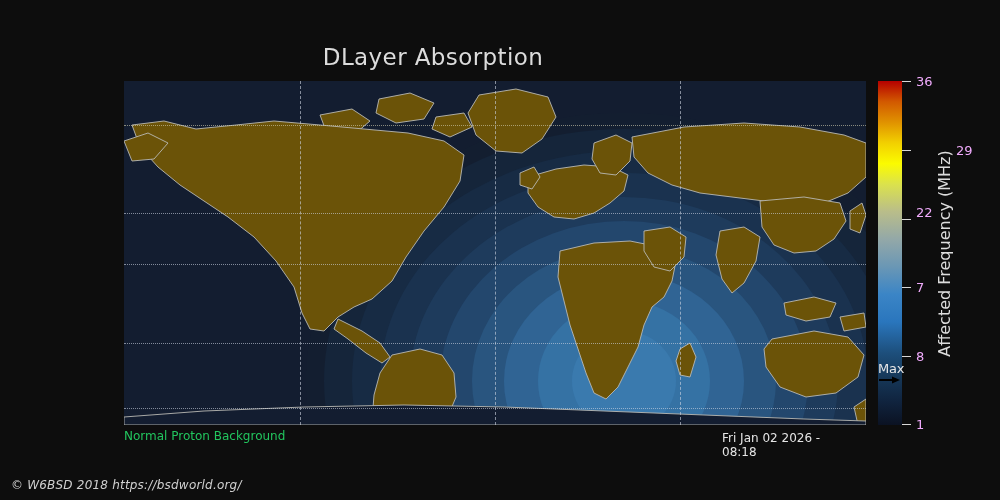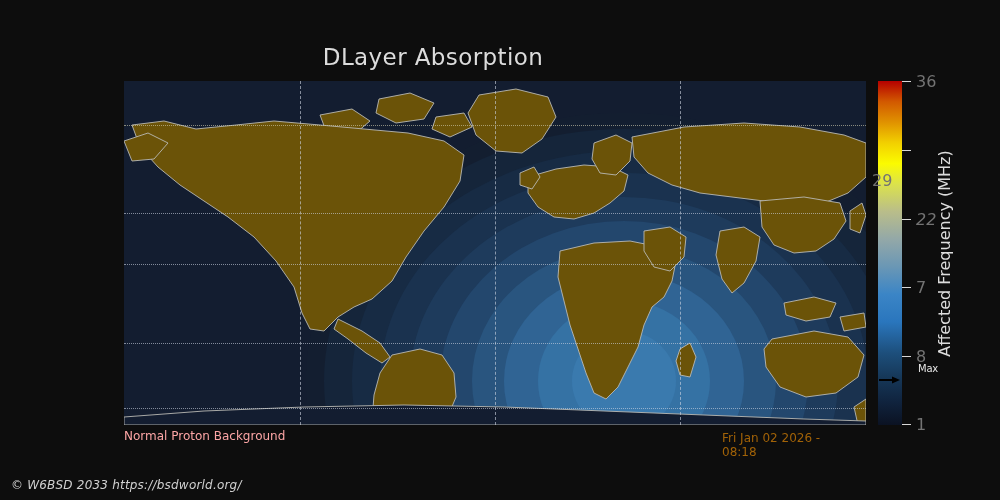--- a/index.html
+++ b/index.html
@@ -29,40 +29,40 @@
       border-left:1px dashed rgba(205,212,225,.62);}
   .gy{position:absolute;left:0;height:0;width:742px;
       border-top:1px dotted rgba(205,212,225,.6);}
   .gy.arctic{border-top:1px dotted rgba(208,205,175,.62);}
 
   
   #colorbar-panel{position:absolute;left:878px;top:81px;width:24px;height:344px;}
   #colorbar-gradient{position:absolute;left:0;top:0;width:24px;height:344px;}
   .cb-tick{position:absolute;left:24px;width:9px;height:0;
            border-top:1.6px solid #d8d8d8;}
-  .cb-tick-label{position:absolute;left:38px;font-size:16px;color:#737373;
+  .cb-tick-label{position:absolute;left:38px;font-size:13px;color:#f0abfc;
                  transform:translateY(-50%);white-space:nowrap;}
   #colorbar-axis-label{
     position:absolute;left:932px;top:81px;height:344px;width:24px;
     display:flex;align-items:center;justify-content:center;
   }
   #colorbar-axis-label span{
     display:block;white-space:nowrap;font-size:16px;color:#dcdcdc;
     transform:rotate(-90deg);
   }
   
   #max-marker{position:absolute;left:0;width:24px;height:22px;}
-  #max-label{position:absolute;left:12px;top:-1px;font-size:10px;color:#e6e6e6;
-             line-height:11px;letter-spacing:-.2px;padding-left:28px;}
+  #max-label{position:absolute;left:0;top:-1px;font-size:13px;color:#e6e6e6;
+             line-height:11px;letter-spacing:-.2px;}
   #max-arrow{position:absolute;left:1px;top:12px;width:21px;height:8px;}
 
   
   #status-block{position:absolute;left:124px;top:429px;font-size:12px;
-                color:#fca5a5;line-height:15px;}
-  #timestamp{position:absolute;left:722px;top:431px;font-size:12px;color:#a16207;}
+                color:#22c55e;line-height:15px;}
+  #timestamp{position:absolute;left:722px;top:431px;font-size:12px;color:#e5e5e5;}
   #footer-credit{position:absolute;left:11px;top:478px;font-size:12px;
                  font-style:italic;color:#d0d0d0;letter-spacing:.2px;}
 </style>
 </head>
 <body>
 
 <div class="stage">
 
   <div id="page-title">DLayer Absorption</div>
 
@@ -191,36 +191,36 @@
         <path d="M0 4 H15" stroke="#000" stroke-width="2"></path>
         <path d="M21 4 L13 0.5 L13 7.5 Z" fill="#000"></path>
       </svg>
     </div>
   </div>
 
   <div id="colorbar-ticks">
       <div class="cb-tick" style="left: 902px; top: 81px;"></div>
       <div class="cb-tick-label" style="left: 916px; top: 81px;">36</div>
       <div class="cb-tick" style="left: 902px; top: 150px;"></div>
-      <div class="cb-tick-label" style="left: 872px; top: 150px; margin-top: 30px;">29</div>
+      <div class="cb-tick-label" style="left: 956px; top: 150px;">29</div>
       <div class="cb-tick" style="left: 902px; top: 219px;"></div>
-      <div class="cb-tick-label" style="left: 916px; top: 219px; font-style: italic;">22</div>
+      <div class="cb-tick-label" style="left: 916px; top: 212px;">22</div>
       <div class="cb-tick" style="left: 902px; top: 287px;"></div>
       <div class="cb-tick-label" style="left: 916px; top: 287px;">7</div>
       <div class="cb-tick" style="left: 902px; top: 356px;"></div>
       <div class="cb-tick-label" style="left: 916px; top: 356px;">8</div>
       <div class="cb-tick" style="left: 902px; top: 424px;"></div>
       <div class="cb-tick-label" style="left: 916px; top: 424px;">1</div>
     </div>
 
   <div id="colorbar-axis-label">
     <span>Affected Frequency (MHz)</span>
   </div>
 
   <div id="status-block">
     <div>Normal Proton Background</div>
   </div>
 
   <div id="timestamp">Fri Jan 02 2026 - 08:18</div>
 
-  <div id="footer-credit">© W6BSD 2033 https://bsdworld.org/</div>
+  <div id="footer-credit">© W6BSD 2018 https://bsdworld.org/</div>
 
 </div>
 
 </body></html>

